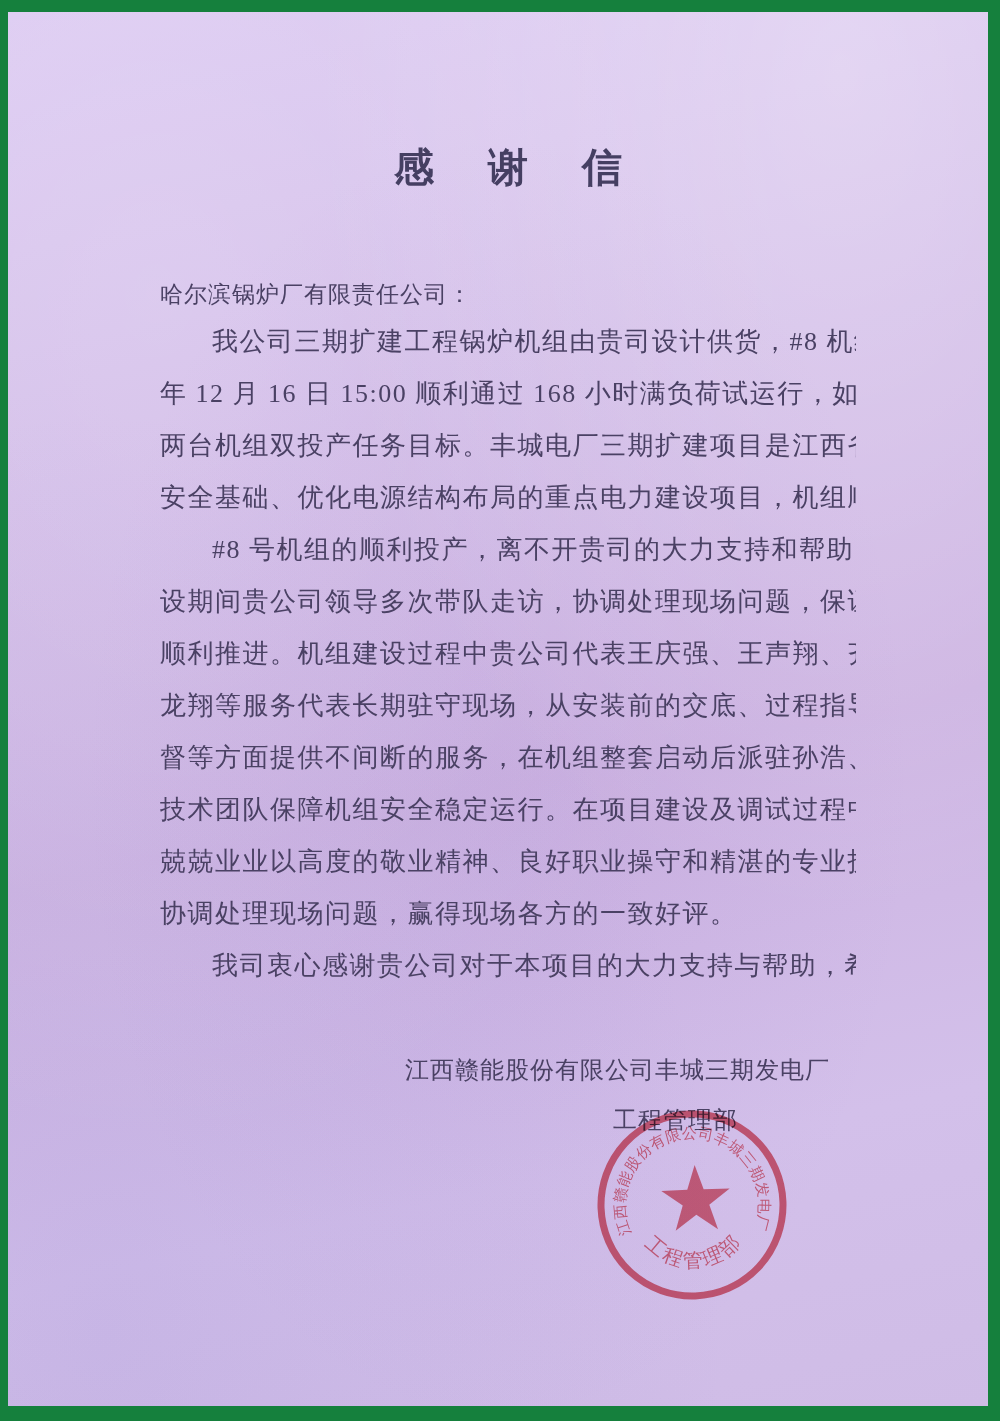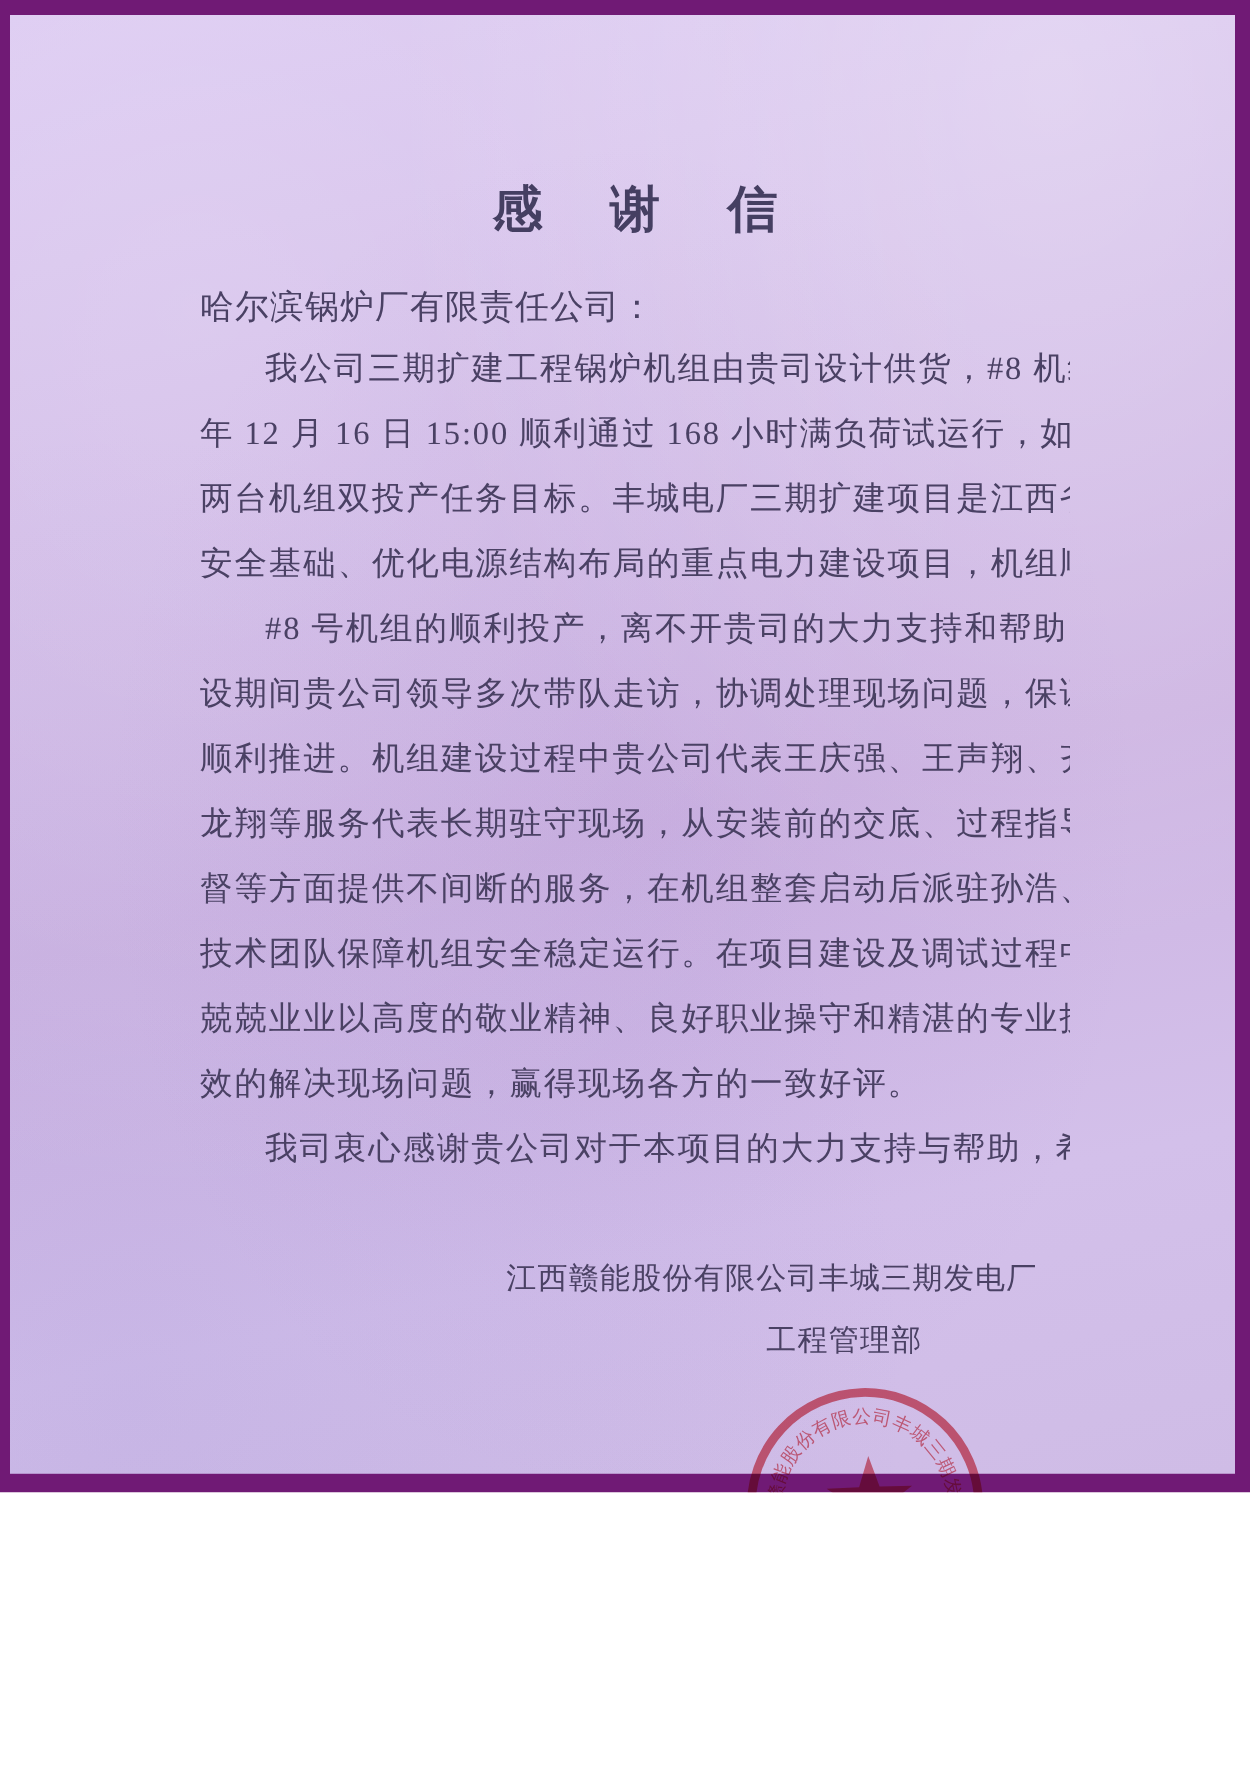--- a/index.html
+++ b/index.html
@@ -1,19 +1,19 @@
 <!DOCTYPE html>
 <html><head>
 <meta charset="utf-8">
 <style>
   html,body { margin:0; padding:0; }
   .page {
     position:relative;
-    width:1000px; height:1194px;
-    background:#701a75;
+    width:1000px; height:1421px;
+    background:#15803d;
     overflow:hidden;
     font-family:"Liberation Serif", serif;
   }
   .paper {
     position:absolute;
     left:8px; top:12px; right:12px; bottom:15px;
     background:
       radial-gradient(ellipse at 85% 4%, rgba(255,255,255,0.30), rgba(255,255,255,0) 45%),
       radial-gradient(ellipse at 15% 20%, rgba(255,255,255,0.16), rgba(255,255,255,0) 55%),
       radial-gradient(ellipse at 50% 55%, rgba(140,100,190,0.10), rgba(140,100,190,0) 60%),
@@ -28,22 +28,22 @@
   .title {
     margin-top:128px;
     text-align:center;
     font-size:40px;
     font-weight:bold;
     letter-spacing:22px;
     text-indent:22px; 
     color:#453f62;
   }
   .salutation {
-    margin-top:32px;
-    font-size:27px;
+    margin-top:84px;
+    font-size:23px;
     letter-spacing:1px;
     font-family:Liberation Mono, monospace;
   }
   .body-block { margin-top:6px; }
   .line {
     height:52px;
     line-height:52px;
     font-size:26px;
     letter-spacing:1.5px;
     text-align:justify;
@@ -82,21 +82,21 @@
           <div class="line">年 12 月 16 日 15:00 顺利通过 168 小时满负荷试运行，如期完成年内</div>
           <div class="line">两台机组双投产任务目标。丰城电厂三期扩建项目是江西省巩固能源</div>
           <div class="line">安全基础、优化电源结构布局的重点电力建设项目，机组顺利投运对</div>
           <div class="line first">#8 号机组的顺利投产，离不开贵司的大力支持和帮助。工程建</div>
           <div class="line">设期间贵公司领导多次带队走访，协调处理现场问题，保证了项目的</div>
           <div class="line">顺利推进。机组建设过程中贵公司代表王庆强、王声翔、齐焕然、张</div>
           <div class="line">龙翔等服务代表长期驻守现场，从安装前的交底、过程指导、质量监</div>
           <div class="line">督等方面提供不间断的服务，在机组整套启动后派驻孙浩、周玉飞等</div>
           <div class="line">技术团队保障机组安全稳定运行。在项目建设及调试过程中勤勤恳恳、</div>
           <div class="line">兢兢业业以高度的敬业精神、良好职业操守和精湛的专业技术及时有</div>
-          <div class="line last">效的解决现场问题，赢得现场各方的一致好评。</div>
+          <div class="line last">协调处理现场问题，赢得现场各方的一致好评。</div>
           <div class="line first">我司衷心感谢贵公司对于本项目的大力支持与帮助，希望在今后</div>
         </div>
 
       <div class="signature">
         <div class="sig-company">江西赣能股份有限公司丰城三期发电厂</div>
         <div class="sig-dept">工程管理部</div>
       </div>
 
     </div>
 

